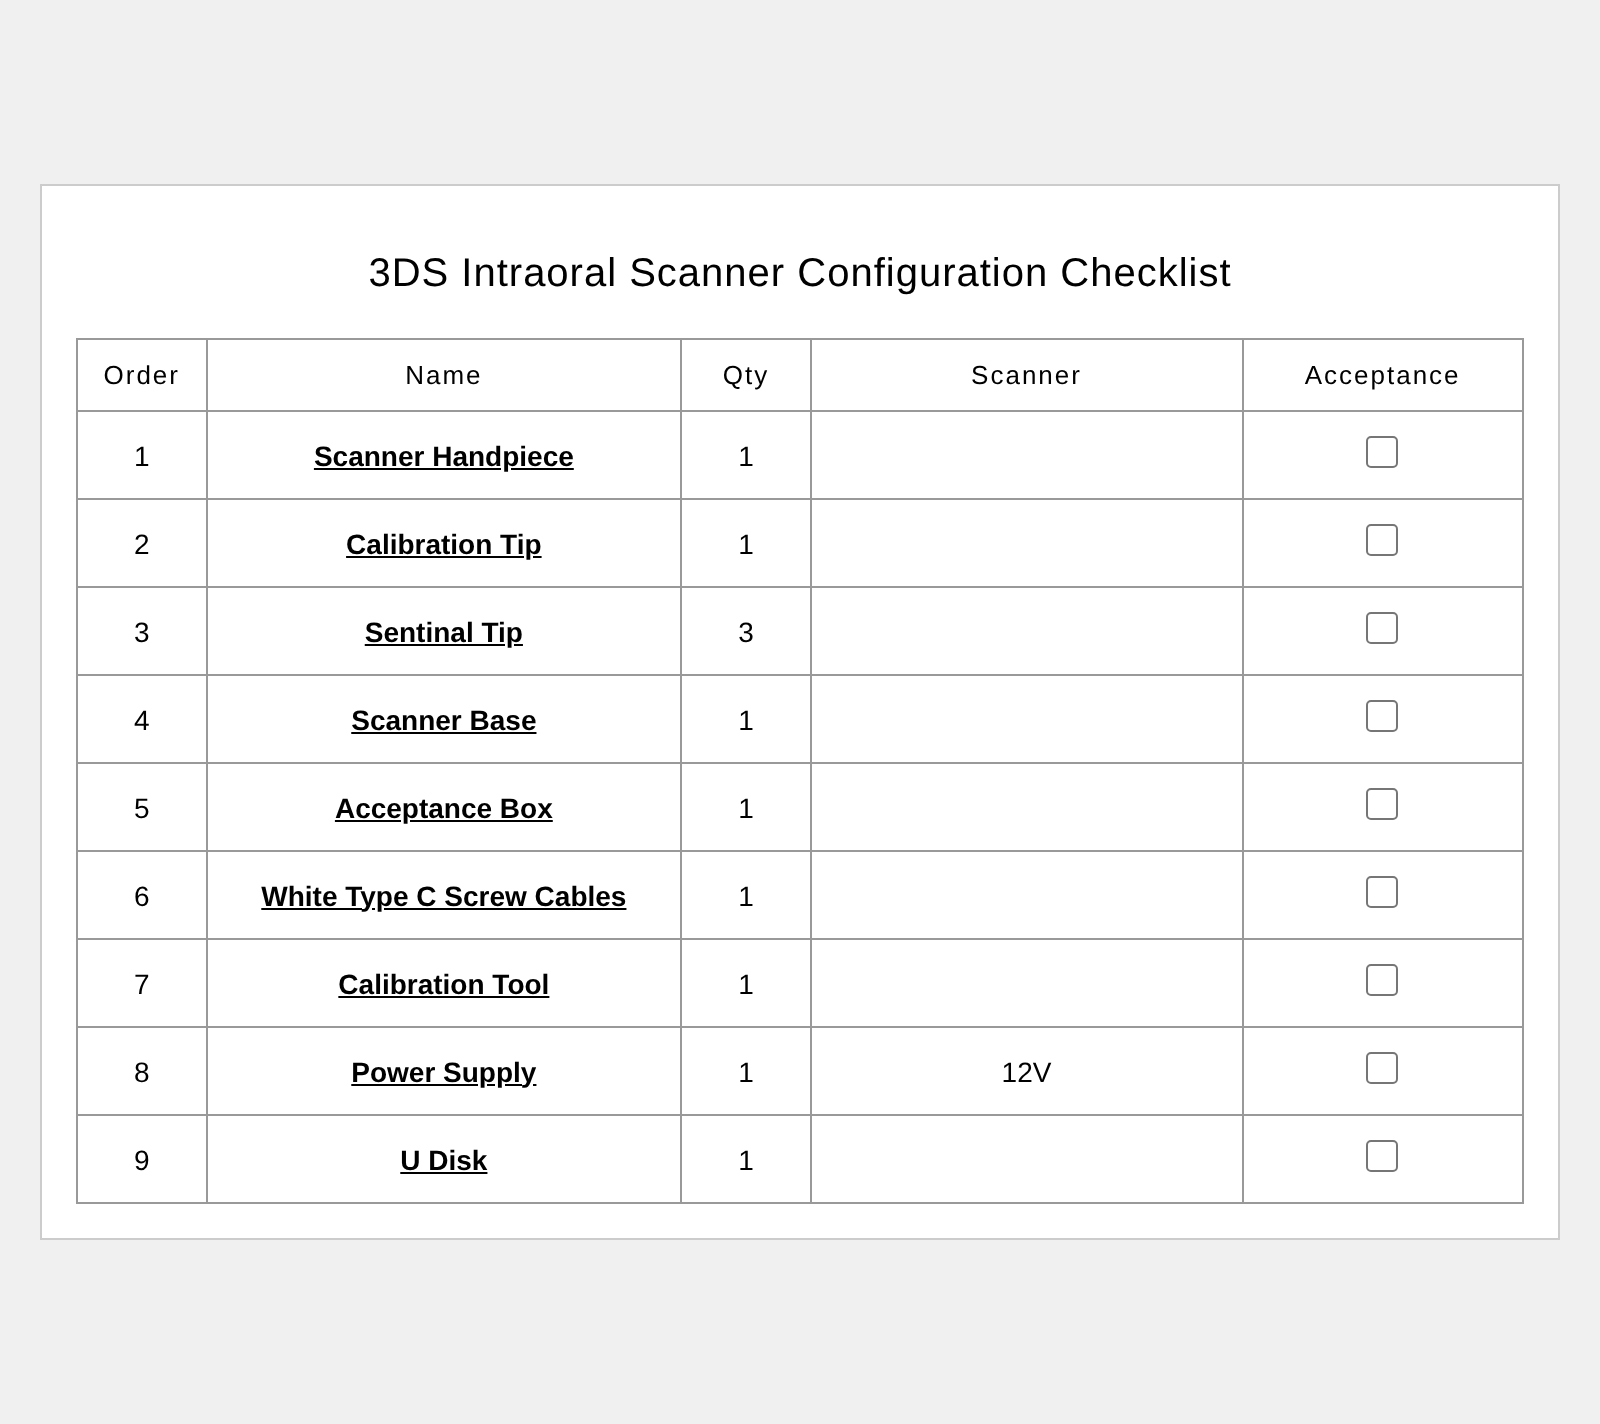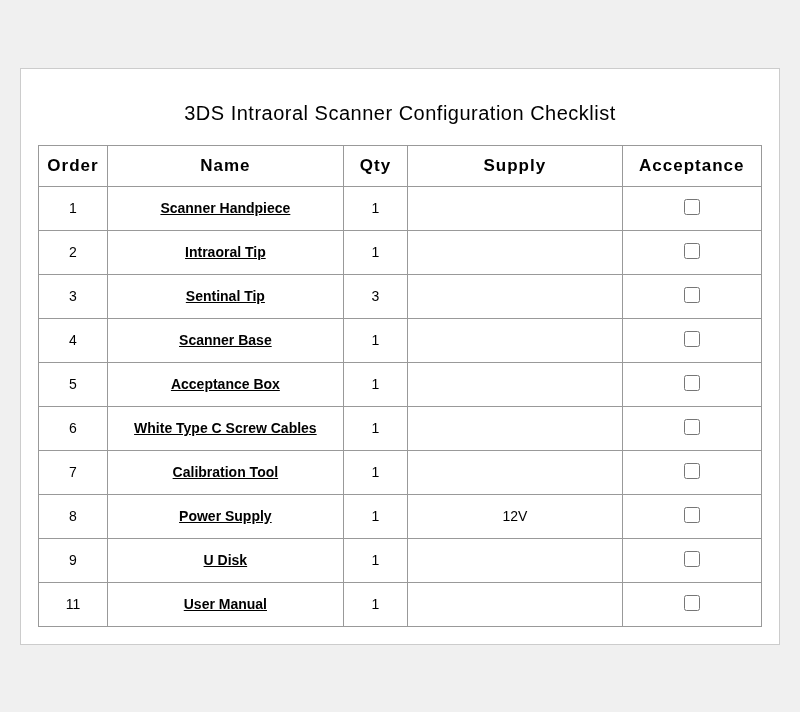--- a/index.html
+++ b/index.html
@@ -40,23 +40,23 @@
 
     .checklist-table th,
     .checklist-table td {
       border: 1px solid #999;
       padding: 10px 6px;
       text-align: center;
       vertical-align: middle;
     }
 
     .checklist-table thead tr th {
-      font-weight: bold;
+      font-weight: normal;
       letter-spacing: 1px;
-      font-size: 17px;
+      font-size: 13px;
     }
 
     .checklist-table tbody tr td {
       height: 44px;
     }
 
     .col-order { width: 60px; }
     .col-name { width: 220px; }
     .col-qty { width: 60px; }
     .col-remarks { width: 200px; }
@@ -72,35 +72,35 @@
 
 <div class="page-container">
   <h1 class="checklist-title">3DS Intraoral Scanner Configuration Checklist</h1>
 
   <table class="checklist-table">
     <thead>
       <tr>
         <th class="col-order">Order</th>
         <th class="col-name">Name</th>
         <th class="col-qty">Qty</th>
-        <th class="col-remarks">Supply</th>
+        <th class="col-remarks">Scanner</th>
         <th class="col-acceptance">Acceptance</th>
       </tr>
     </thead>
     <tbody id="table-body">
     <tr>
           <td>1</td>
           <td><span class="item-name">Scanner Handpiece</span></td>
           <td>1</td>
           <td></td>
           <td><input type="checkbox" style="width: 16px; height: 16px; cursor: pointer;"></td>
         </tr>
         <tr>
           <td>2</td>
-          <td><span class="item-name">Intraoral Tip</span></td>
+          <td><span class="item-name">Calibration Tip</span></td>
           <td>1</td>
           <td></td>
           <td><input type="checkbox" style="width: 16px; height: 16px; cursor: pointer;"></td>
         </tr>
         <tr>
           <td>3</td>
           <td><span class="item-name">Sentinal Tip</span></td>
           <td>3</td>
           <td></td>
           <td><input type="checkbox" style="width: 16px; height: 16px; cursor: pointer;"></td>
@@ -140,22 +140,15 @@
           <td>12V</td>
           <td><input type="checkbox" style="width: 16px; height: 16px; cursor: pointer;"></td>
         </tr>
         <tr>
           <td>9</td>
           <td><span class="item-name">U Disk</span></td>
           <td>1</td>
           <td></td>
           <td><input type="checkbox" style="width: 16px; height: 16px; cursor: pointer;"></td>
         </tr>
-        <tr>
-          <td>11</td>
-          <td><span class="item-name">User Manual</span></td>
-          <td>1</td>
-          <td></td>
-          <td><input type="checkbox" style="width: 16px; height: 16px; cursor: pointer;"></td>
-        </tr>
       </tbody>
   </table>
 </div>
 
 </body></html>

